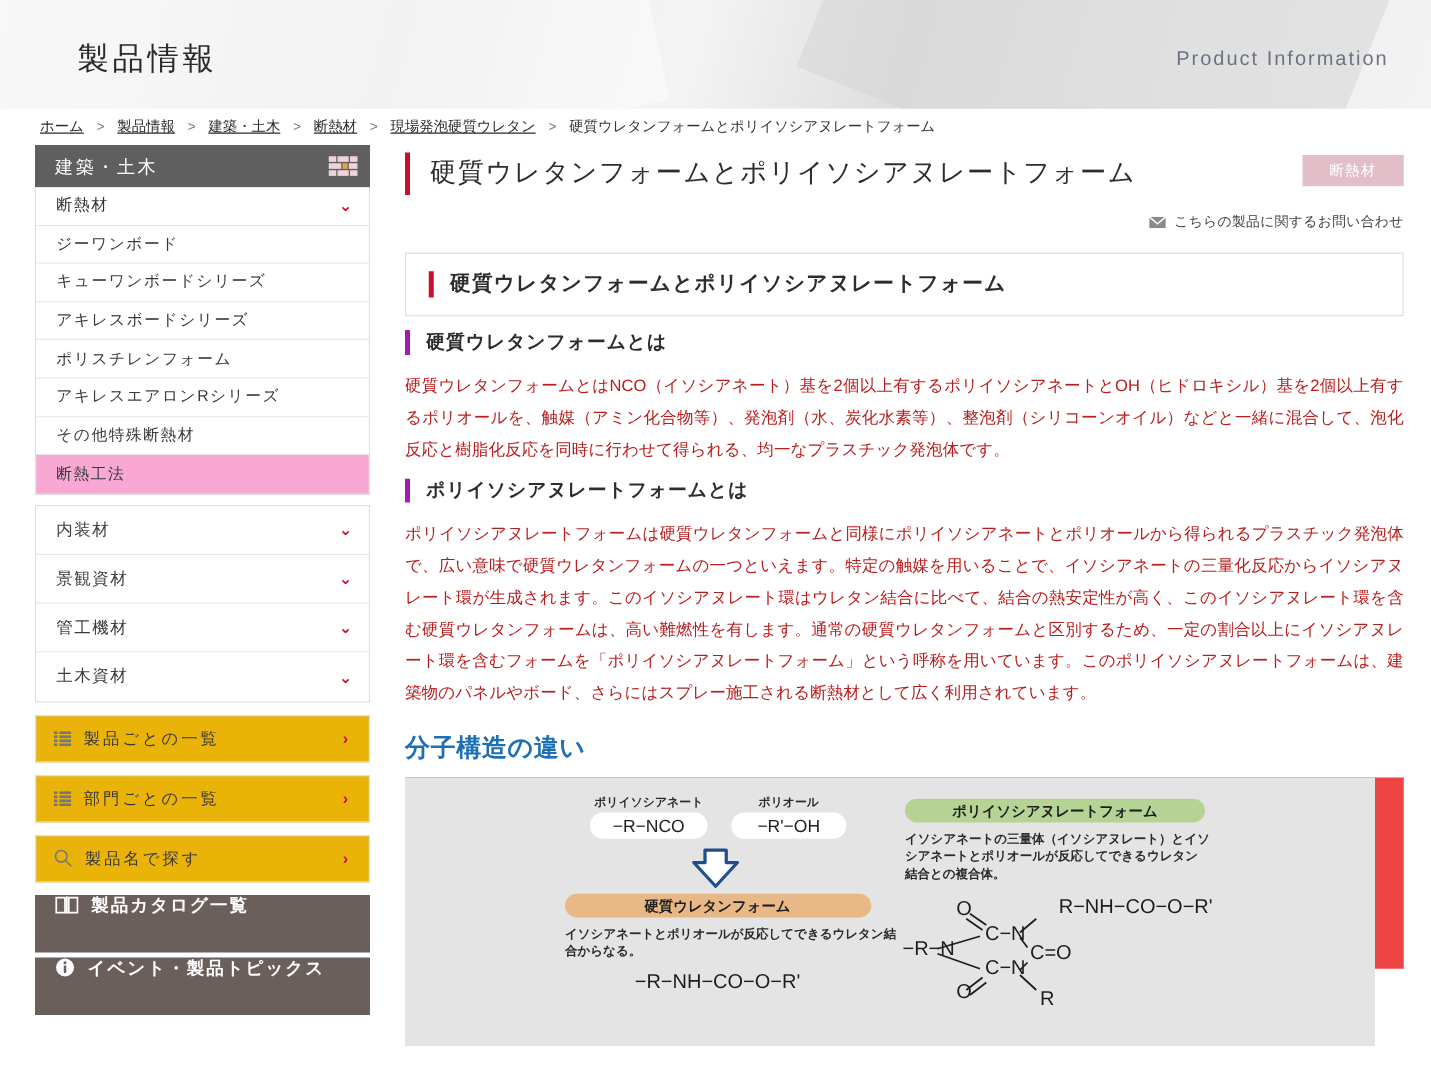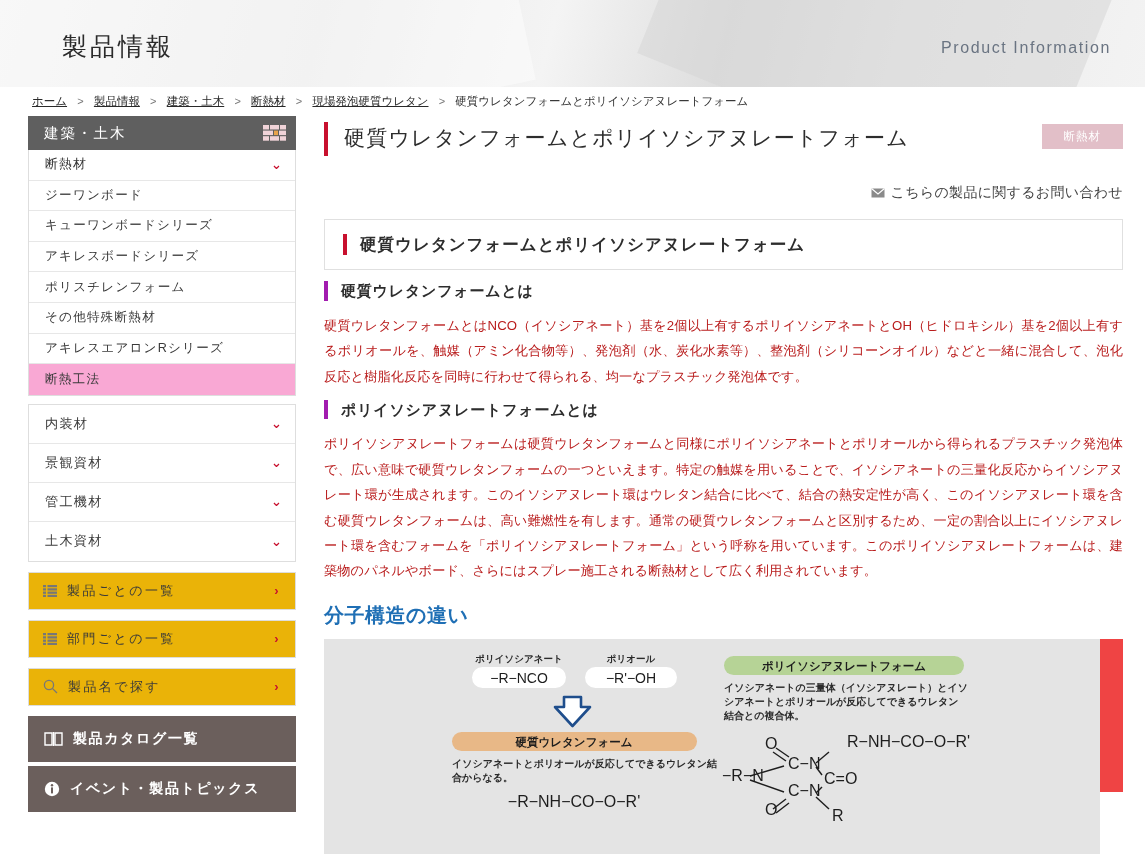--- a/index.html
+++ b/index.html
@@ -81,41 +81,41 @@
     height: 38px; display:flex; align-items:center; padding: 0 14px;
     font-size: 13px; letter-spacing: 2.4px; color:#3a3a3a; justify-content: space-between;
   }
   .side-link-box .lbl { display:flex; align-items:center; gap:10px; }
   .arrow-right { color:#c8102e; font-size: 13px; font-weight: bold; }
   .list-icon { width:14px; height:12px; display:block; }
   .mag-icon { width:15px; height:15px; display:block; }
 
   .side-dark-btn {
     margin-top: 10px; background:#6b5f5c; color:#fff; height: 46px;
-    display:flex; align-items:center; gap:10px; padding: 0 16px;
+    display:flex; align-items:flex-start; gap:10px; padding: 0 16px;
     font-size: 14px; letter-spacing: 1.6px; font-weight: bold;
   }
   .side-dark-btn + .side-dark-btn { margin-top: 4px; }
   .book-icon { width:19px; height:16px; display:block; }
   .info-icon { width:16px; height:16px; display:block; }
 
   
   .main-title-row { display:flex; align-items:flex-start; justify-content: space-between; }
   .page-title {
     border-left: 4px solid #c8102e; padding: 2px 0 4px 16px;
     font-size: 21px; font-weight: 400; color:#2d2d2d; letter-spacing: 1.2px;
     margin-top: 6px;
   }
   .tag-badge {
     background:#e2bfc8; color:#ffffff; font-size: 11.5px; letter-spacing:1px;
     padding: 5px 22px; margin-top: 8px; white-space: nowrap;
   }
   .contact-link {
     display:flex; align-items:center; justify-content:flex-end; gap:6px;
-    font-size: 14px; color:#444; margin-top: 28px; letter-spacing:.3px;
+    font-size: 11px; color:#444; margin-top: 14px; letter-spacing:.3px;
   }
   .mail-icon { width:14px; height:10px; display:block; }
 
   .section-box {
     border: 1px solid #e0e0e0; margin-top: 17px; padding: 14px 18px;
   }
   .h2-bar {
     border-left: 4px solid #c8102e; padding-left: 13px;
     font-size: 16.5px; font-weight: bold; color: #2d2d2d; letter-spacing: 1px;
     line-height: 1.3;
@@ -191,24 +191,24 @@
       <div class="side-item sub">
         <span>キューワンボードシリーズ</span>
       </div>
       <div class="side-item sub">
         <span>アキレスボードシリーズ</span>
       </div>
       <div class="side-item sub">
         <span>ポリスチレンフォーム</span>
       </div>
       <div class="side-item sub">
+        <span>アキレスエアロンRシリーズ</span>
+      </div>
+      <div class="side-item sub">
         <span>その他特殊断熱材</span>
-      </div>
-      <div class="side-item sub">
-        <span>アキレスエアロンRシリーズ</span>
       </div>
       <div class="side-item sub active">
         <span>断熱工法</span>
       </div>
     </div>
 
     <div class="side-group">
       <div class="side-item">
         <span>内装材</span>
         <span class="chev-down">⌄</span>

